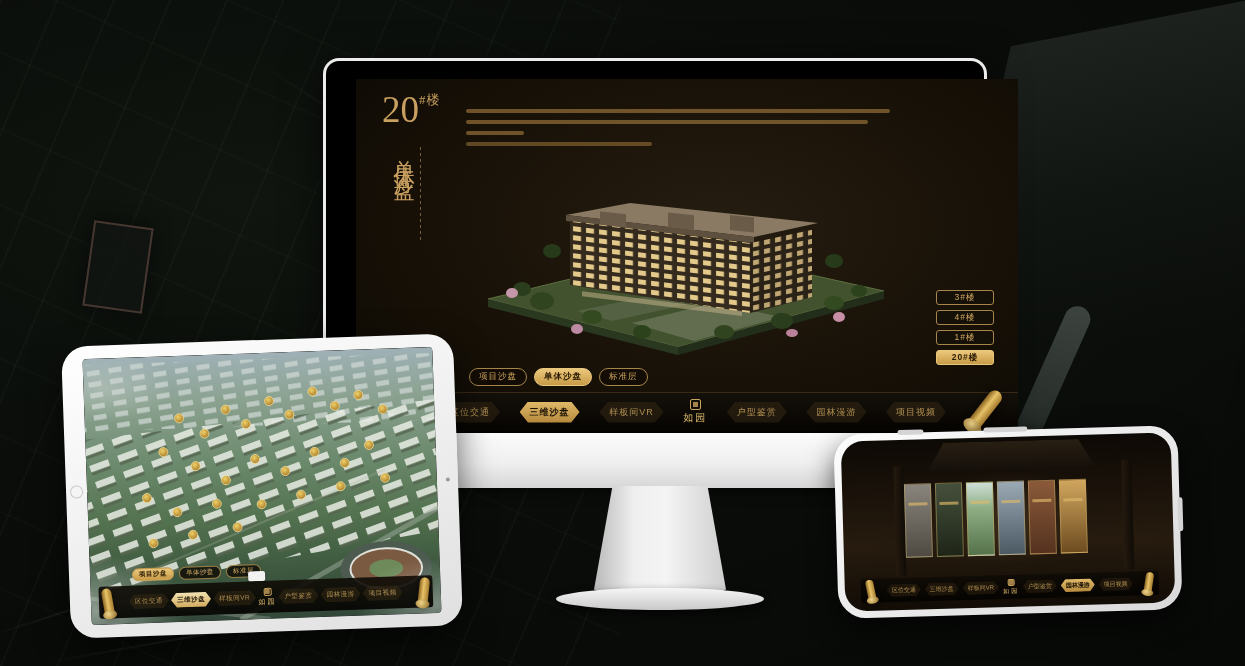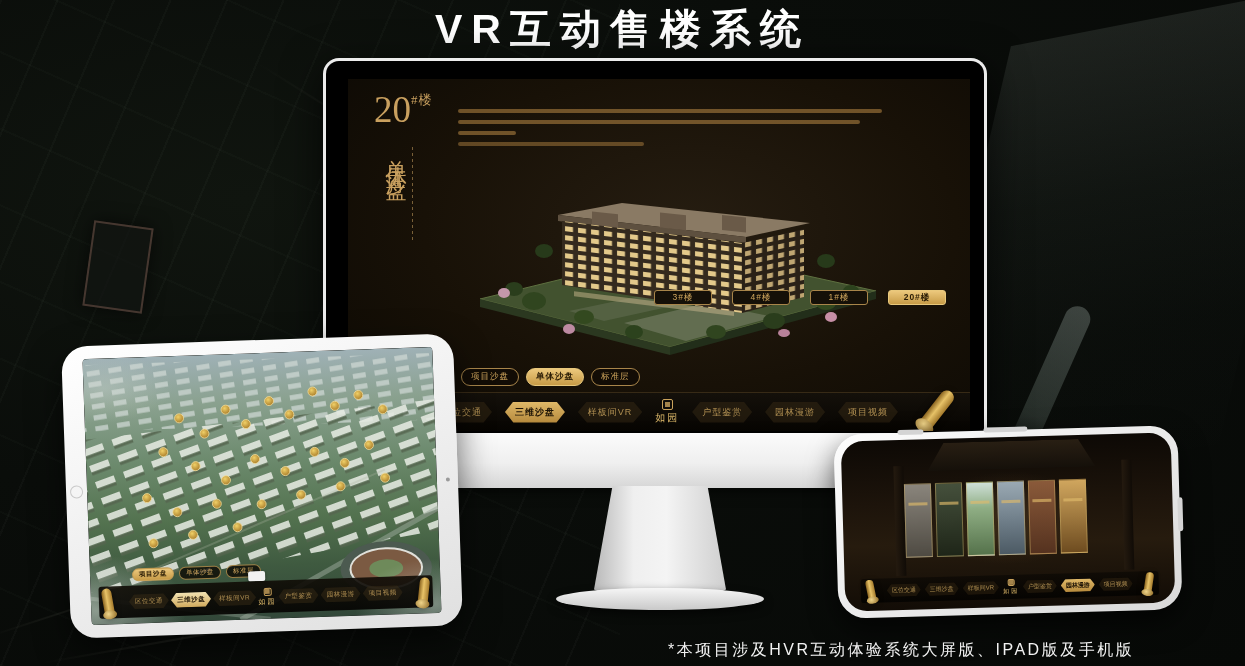--- a/index.html
+++ b/index.html
@@ -37,38 +37,38 @@
     border-radius:16px 16px 0 0;box-shadow:0 10px 40px rgba(0,0,0,.7);}
   .monitor-chin{position:absolute;left:323px;top:433px;width:664px;height:55px;
     background:linear-gradient(180deg,#fbfbfb 0%,#efefef 55%,#d6d6d6 100%);
     border-radius:0 0 10px 10px;box-shadow:0 4px 14px rgba(0,0,0,.5);}
   .monitor-stand{position:absolute;left:594px;top:486px;width:132px;height:110px;
     background:linear-gradient(90deg,#b9b9b9 0%,#efefef 30%,#f4f4f4 55%,#cfcfcf 100%);
     clip-path:polygon(14% 0,86% 0,100% 94%,88% 100%,12% 100%,0 94%);}
   .monitor-base{position:absolute;left:556px;top:588px;width:208px;height:22px;
     border-radius:50%;background:linear-gradient(180deg,#f6f6f6,#c9c9c9);
     box-shadow:0 4px 10px rgba(0,0,0,.6);}
-  .screen-content{position:absolute;left:348px;top:79px;width:622px;height:352px;overflow:hidden;
-    background:radial-gradient(ellipse at 55% 42%, #261d11 0%, #181107 55%, #0c0904 100%);}
+  .screen-content{position:absolute;left:356px;top:79px;width:622px;height:352px;overflow:hidden;
+    background:radial-gradient(ellipse at 55% 42%, #261d11 0%, #181107 55%, #0c0904 100%);padding-left:40px;}
   
   .bldg-no{position:absolute;left:26px;top:12px;color:#c9a05f;
     font-family:"Liberation Serif",serif;font-size:37px;line-height:1;}
   .bldg-no sup{font-size:13px;vertical-align:18px;letter-spacing:1px;}
   .bldg-label-vert{position:absolute;left:34px;top:64px;color:#c9a05f;
     font-family:"Liberation Serif",serif;font-size:21px;letter-spacing:7px;
     writing-mode:vertical-rl;}
   .bldg-label-vert::after{content:"";position:absolute;left:30px;top:4px;height:96px;width:1px;
     background:repeating-linear-gradient(180deg,rgba(201,160,95,.55) 0 3px,transparent 3px 6px);}
   .desc{position:absolute;left:110px;top:30px;width:440px;}
   .desc-line{height:4px;border-radius:2px;background:rgba(199,148,74,.5);margin-bottom:7px;}
   .dl1{width:424px;} .dl2{width:402px;} .dl3{width:58px;} .dl4{width:186px;background:rgba(199,148,74,.42);}
   
   .model{position:absolute;left:126px;top:72px;width:410px;height:230px;}
   
-  .floor-btns{position:absolute;right:24px;top:211px;display:flex;flex-direction:row;gap:20px;}
+  .floor-btns{position:absolute;right:24px;top:211px;display:flex;flex-direction:column;gap:5px;}
   .fbtn{width:58px;height:15px;box-sizing:border-box;border:1px solid #a8854a;border-radius:3px;
     background:#151008;color:#d1a75e;font-size:8.5px;letter-spacing:1px;
     display:flex;align-items:center;justify-content:center;cursor:pointer;}
   .fbtn.sel{background:linear-gradient(180deg,#ecc87c,#c79b47);color:#2a1c05;font-weight:bold;border-color:#e8c87c;}
   
   .subtabs{position:absolute;left:113px;top:289px;display:flex;gap:7px;}
   .stab{padding:2px 9px;border:1px solid #a8854a;border-radius:9px;background:rgba(18,12,5,.92);
     color:#d1a75e;font-size:8.5px;letter-spacing:1px;cursor:pointer;}
   .stab.sel{background:linear-gradient(180deg,#ecc87c,#c79b47);color:#2a1c05;font-weight:bold;border-color:#e8c87c;}
   
@@ -160,21 +160,20 @@
 <div class="stage">
 
   <div class="bg-map"></div>
   <div class="bg-photo"></div>
   <div class="bg-river"></div>
   <div class="bg-plaque"></div>
   <div class="bg-streak s1"></div>
   <div class="bg-streak s2"></div>
   <div class="bg-streak s3"></div>
 
-  <div class="page-title">VR互动售楼系统</div>
 
   <div class="monitor-screen"></div>
   <div class="screen-content">
 
     <div class="bldg-no"><span>20</span><sup>#楼</sup></div>
     <div class="bldg-label-vert">单体沙盘</div>
 
     <div class="desc">
       <div class="desc-line dl1"></div>
       <div class="desc-line dl2"></div>
@@ -392,14 +391,13 @@
         </div>
         <div class="pmi">户型鉴赏</div>
         <div class="pmi sel">园林漫游</div>
         <div class="pmi">项目视频</div>
       </div>
       <div class="scrollend ph-scroll ps-l"></div>
       <div class="scrollend ph-scroll ps-r"></div>
     </div>
   </div>
 
-  <div class="footer-note">*本项目涉及HVR互动体验系统大屏版、IPAD版及手机版</div>
 </div>
 
 </body></html>

